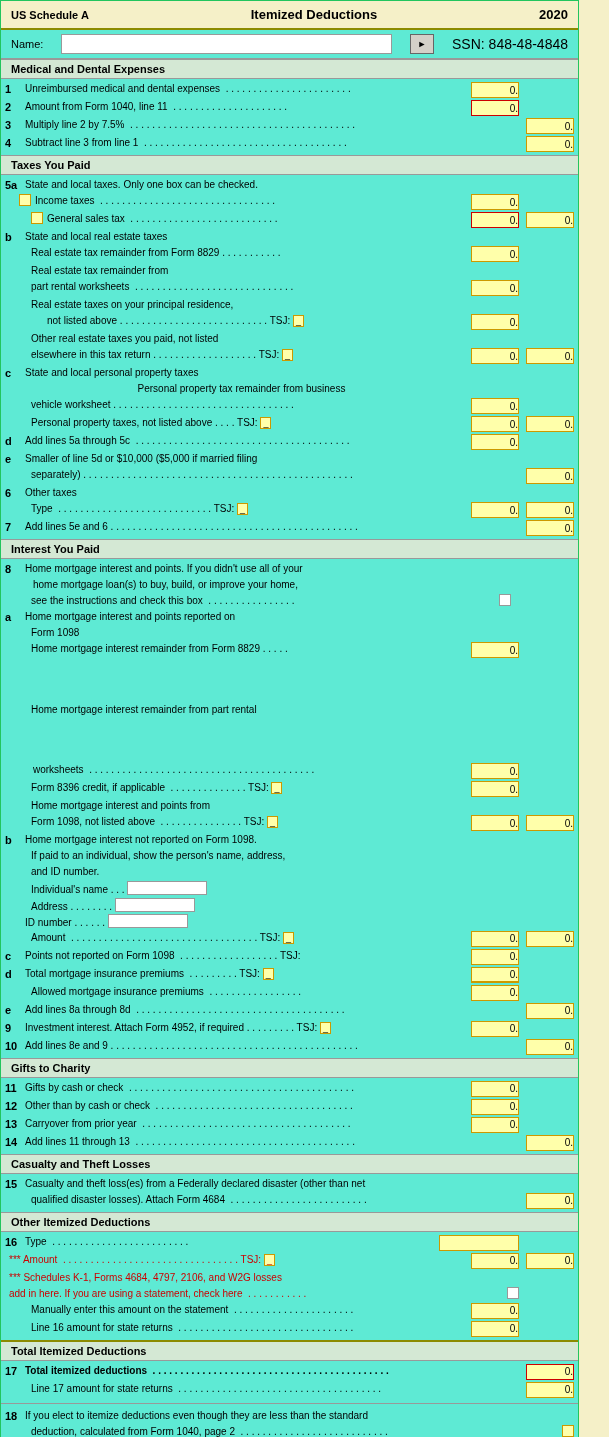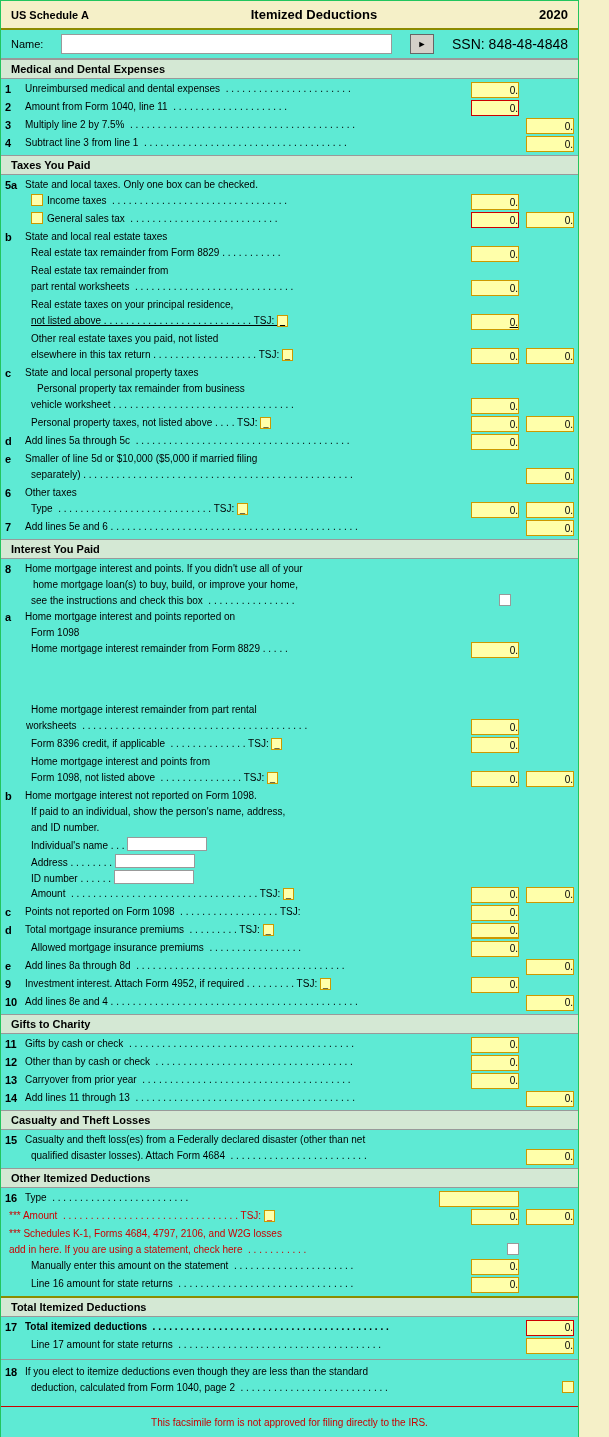--- a/index.html
+++ b/index.html
@@ -228,21 +228,21 @@
   <div class="section-header">Taxes You Paid</div>
   <div class="section-content">
 
     <div class="row">
       <div class="row-num">5a</div>
       <div class="row-desc">State and local taxes.  Only one box can be checked.</div>
       <div class="field-col"></div>
       <div class="field-col2"></div>
     </div>
 
-    <div class="row" style="padding-left:30px;">
+    <div class="row" style="padding-left:18px;">
       <span class="checkbox"></span>
       <div class="row-desc" style="margin-left:4px;">Income taxes &nbsp;. . . . . . . . . . . . . . . . . . . . . . . . . . . . . . . .</div>
       <div class="field-col">
         <input class="input-field" value="0." readonly="" style="">
       </div>
       <div class="field-col2"></div>
     </div>
 
     <div class="row" style="padding-left:30px;">
       <span class="checkbox"></span>
@@ -283,21 +283,21 @@
       </div>
       <div class="field-col2"></div>
     </div>
 
     <div class="row" style="padding-left:30px;">
       <div class="row-desc">Real estate taxes on your principal residence,</div>
       <div class="field-col"></div>
       <div class="field-col2"></div>
     </div>
 
-    <div class="row" style="padding-left:30px;text-decoration:underline;">
+    <div class="row" style="padding-left:46px;">
       <div class="row-desc">not listed above . . . . . . . . . . . . . . . . . . . . . . . . . . . TSJ: <span style="font-size:9px;background:#ffffaa;border:1px solid #cc9900;padding:0 2px;">_</span></div>
       <div class="field-col">
         <input class="input-field" value="0." readonly="" style="">
       </div>
       <div class="field-col2"></div>
     </div>
 
     <div class="row" style="padding-left:30px;">
       <div class="row-desc">Other real estate taxes you paid,  not listed</div>
       <div class="field-col"></div>
@@ -314,21 +314,21 @@
       </div>
     </div>
 
     <div class="row">
       <div class="row-num">c</div>
       <div class="row-desc">State and local personal property taxes</div>
       <div class="field-col"></div>
       <div class="field-col2"></div>
     </div>
 
-    <div class="row" style="padding-left:36px;">
+    <div class="row" style="padding-left:22px;text-align:center;">
       <div class="row-desc">Personal property tax remainder from business</div>
       <div class="field-col"></div>
       <div class="field-col2"></div>
     </div>
 
     <div class="row" style="padding-left:30px;">
       <div class="row-desc">vehicle worksheet . . . . . . . . . . . . . . . . . . . . . . . . . . . . . . . . .</div>
       <div class="field-col">
         <input class="input-field" value="0." readonly="" style="">
       </div>
@@ -441,21 +441,21 @@
       </div>
       <div class="field-col2"></div>
     </div>
 
     <div class="row" style="padding-left:30px;margin-top:43px;">
       <div class="row-desc">Home mortgage interest remainder from part rental</div>
       <div class="field-col"></div>
       <div class="field-col2"></div>
     </div>
 
-    <div class="row" style="padding-left:25px;">
+    <div class="row" style="padding-left:32px;margin-top:44px;">
       <div class="row-desc">worksheets &nbsp;. . . . . . . . . . . . . . . . . . . . . . . . . . . . . . . . . . . . . . . . .</div>
       <div class="field-col">
         <input class="input-field" value="0." readonly="" style="">
       </div>
       <div class="field-col2"></div>
     </div>
 
     <div class="row" style="padding-left:30px;">
       <div class="row-desc">Form 8396 credit,  if applicable &nbsp;. . . . . . . . . . . . . . TSJ: <span style="font-size:9px;background:#ffffaa;border:1px solid #cc9900;padding:0 2px;">_</span></div>
       <div class="field-col">
@@ -504,21 +504,21 @@
       <div class="field-col"></div>
       <div class="field-col2"></div>
     </div>
 
     <div class="row" style="padding-left:30px;">
       <div class="row-desc">Address . . . . . . . . <input style="width: 80px; height: 14px; border: 1px solid rgb(153, 153, 153); background: rgb(255, 255, 255);"></div>
       <div class="field-col"></div>
       <div class="field-col2"></div>
     </div>
 
-    <div class="row" style="padding-left:30px;justify-content:center;">
+    <div class="row" style="padding-left:24px;justify-content:center;">
       <div class="row-desc">ID number . . . . . . <input style="width: 80px; height: 14px; border: 1px solid rgb(153, 153, 153); background: rgb(255, 255, 255);"></div>
       <div class="field-col"></div>
       <div class="field-col2"></div>
     </div>
 
     <div class="row" style="padding-left:30px;">
       <div class="row-desc">Amount &nbsp;. . . . . . . . . . . . . . . . . . . . . . . . . . . . . . . . . . TSJ: <span style="font-size:9px;background:#ffffaa;border:1px solid #cc9900;padding:0 2px;">_</span></div>
       <div class="field-col">
         <input class="input-field" value="0." readonly="" style="">
       </div>
@@ -566,21 +566,21 @@
       <div class="row-num">9</div>
       <div class="row-desc">Investment interest.  Attach Form 4952,  if required . . . . . . . . . TSJ: <span style="font-size:9px;background:#ffffaa;border:1px solid #cc9900;padding:0 2px;">_</span></div>
       <div class="field-col">
         <input class="input-field" value="0." readonly="" style="">
       </div>
       <div class="field-col2"></div>
     </div>
 
     <div class="row">
       <div class="row-num">10</div>
-      <div class="row-desc">Add lines 8e and 4 . . . . . . . . . . . . . . . . . . . . . . . . . . . . . . . . . . . . . . . . . . . . .</div>
+      <div class="row-desc">Add lines 8e and 9 . . . . . . . . . . . . . . . . . . . . . . . . . . . . . . . . . . . . . . . . . . . . .</div>
       <div class="field-col"></div>
       <div class="field-col2">
         <input class="input-field-right" value="0." readonly="" style="">
       </div>
     </div>
 
   </div>
 
   <div class="section-header">Gifts to Charity</div>
   <div class="section-content">

